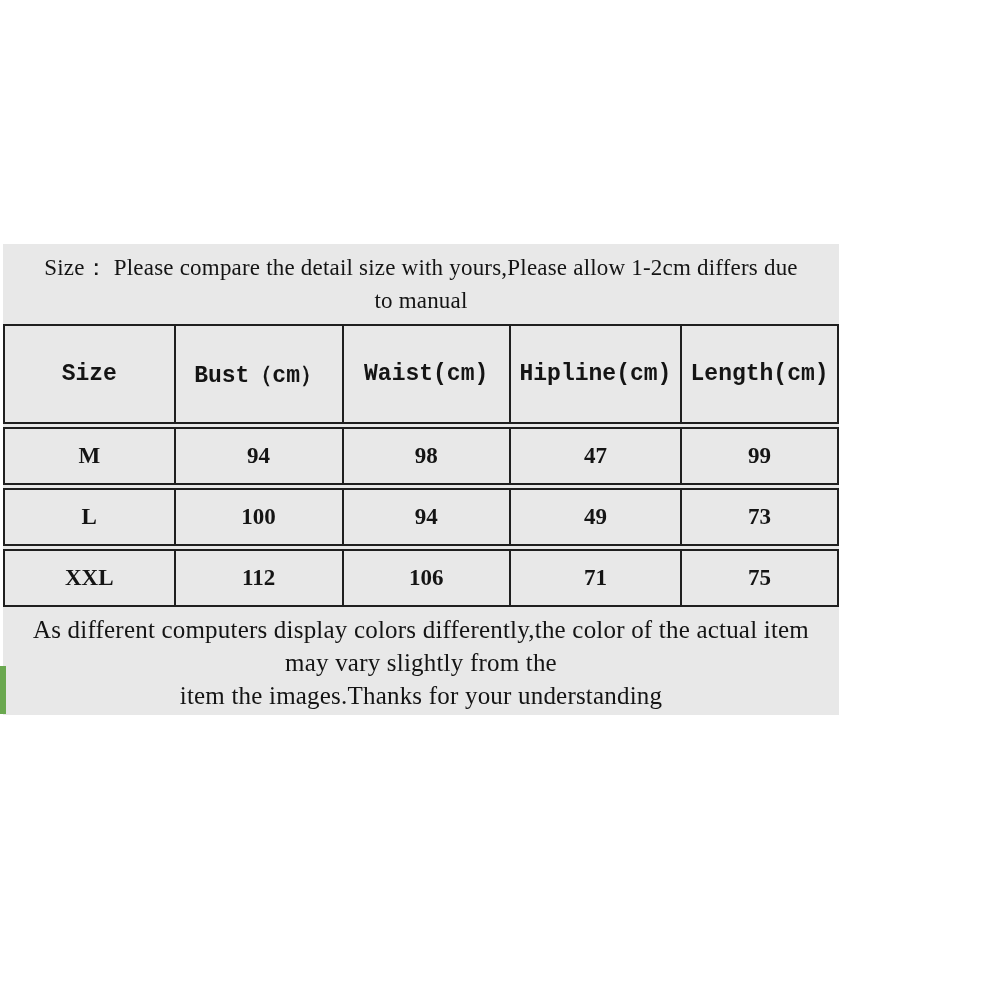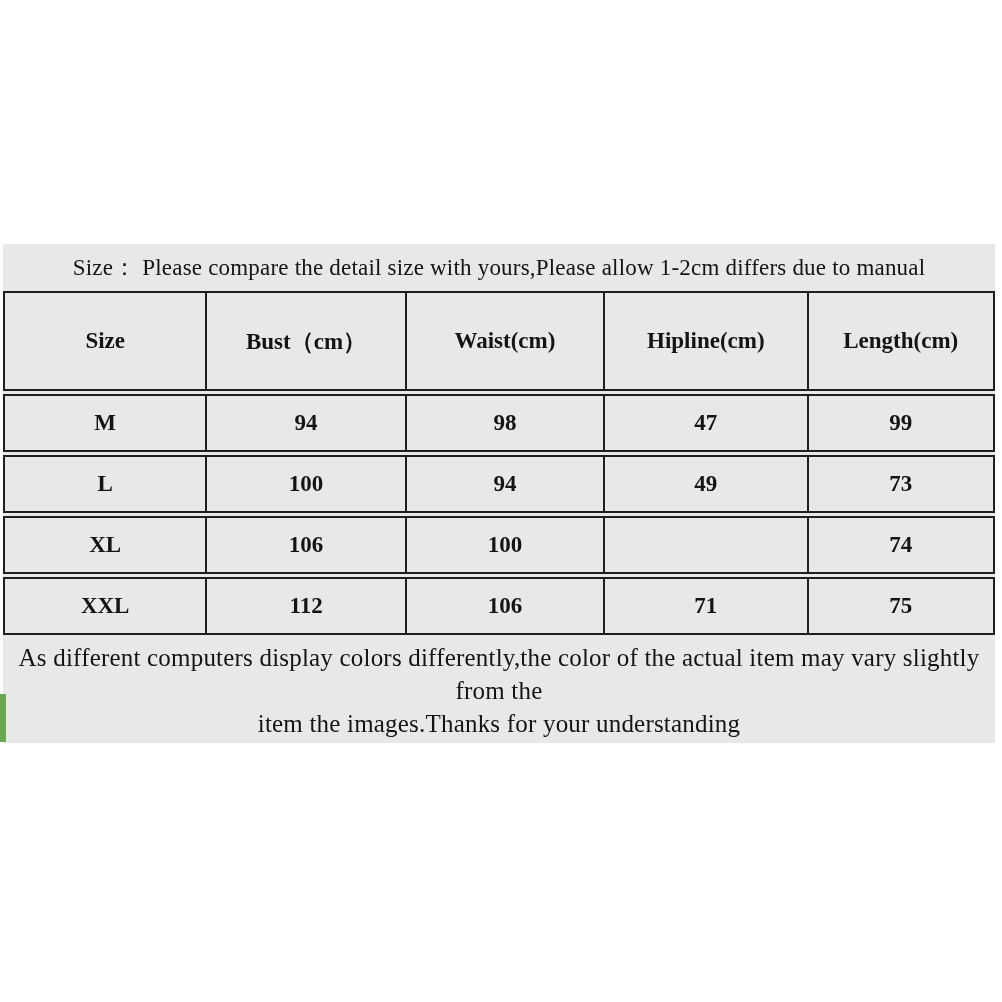--- a/index.html
+++ b/index.html
@@ -17,21 +17,21 @@
     height: 1002px;
     background: var(--page-bg);
     overflow: hidden;
     font-family: "Liberation Serif", "DejaVu Serif", serif;
     color: var(--text-color);
   }
   .sheet {
     position: absolute;
     top: 244px;
     left: 3px;
-    width: 992px;
+    width: 836px;
     background: var(--sheet-bg);
   }
   .intro {
     padding: 7px 30px 4px 30px;
     text-align: center;
     font-size: 23px;
     line-height: 33px;
     letter-spacing: 0.2px;
   }
   table.size-table {
@@ -47,21 +47,21 @@
     text-align: center;
     vertical-align: middle;
     font-weight: bold;
     font-size: 23px;
     background: var(--sheet-bg);
   }
   .size-table th:last-child, .size-table td:last-child {
     border-right: 2px solid var(--line-color);
     margin-top: 30px;
   }
-  .size-table thead th { height: 100px; }
+  .size-table thead th { height: 100px; font-family: Liberation Mono, monospace; }
   .size-table tbody td { height: 58px; }
   .disclaimer {
     padding: 3px 6px 3px 6px;
     text-align: center;
     font-size: 25px;
     line-height: 33px;
     letter-spacing: 0.2px;
   }
   .green-strip {
     position: absolute;
@@ -108,27 +108,20 @@
           <td>99</td>
         </tr>
         <tr>
           <td>L</td>
           <td>100</td>
           <td>94</td>
           <td>49</td>
           <td>73</td>
         </tr>
         <tr>
-          <td>XL</td>
-          <td>106</td>
-          <td>100</td>
-          <td></td>
-          <td>74</td>
-        </tr>
-        <tr>
           <td>XXL</td>
           <td>112</td>
           <td>106</td>
           <td>71</td>
           <td>75</td>
         </tr>
       </tbody>
     </table>
 
     <div class="disclaimer">

